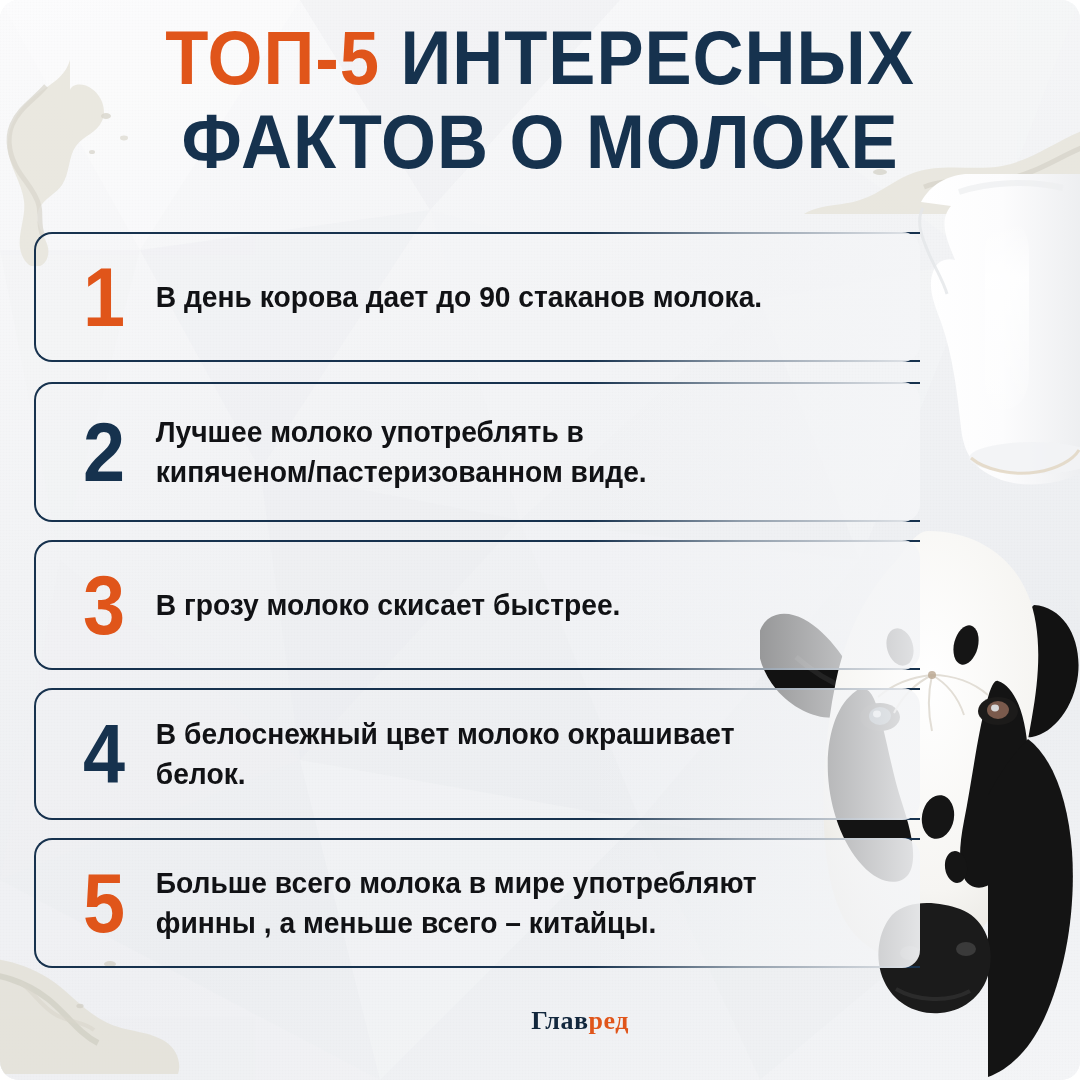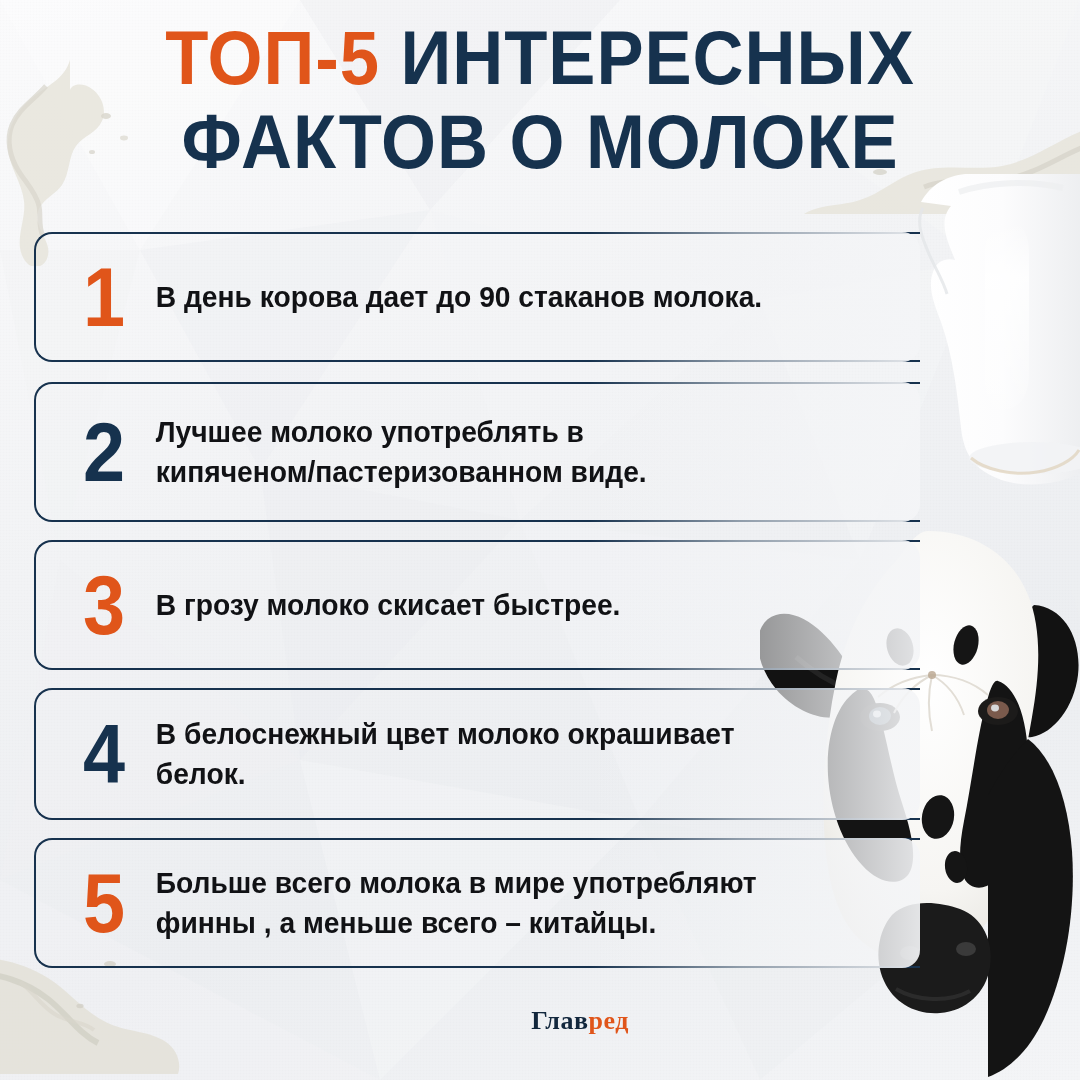--- a/index.html
+++ b/index.html
@@ -9,20 +9,21 @@
     width:1080px; height:1080px;
     overflow:hidden;
     font-family:"Liberation Sans", sans-serif;
   }
 
   #poster{
     position:relative;
     width:1080px; height:1080px;
     background:#f3f4f6;
     overflow:hidden;
+    border-radius:19px;
   }
 
   
   .bg-base{
     position:absolute; inset:0;
     background:
       linear-gradient(160deg,#fbfbfc 0%,#f2f3f5 40%,#eceef1 70%,#f4f5f7 100%);
   }
   .poly{ position:absolute; opacity:.55; }
   .poly svg{ display:block; width:100%; height:100%; }

